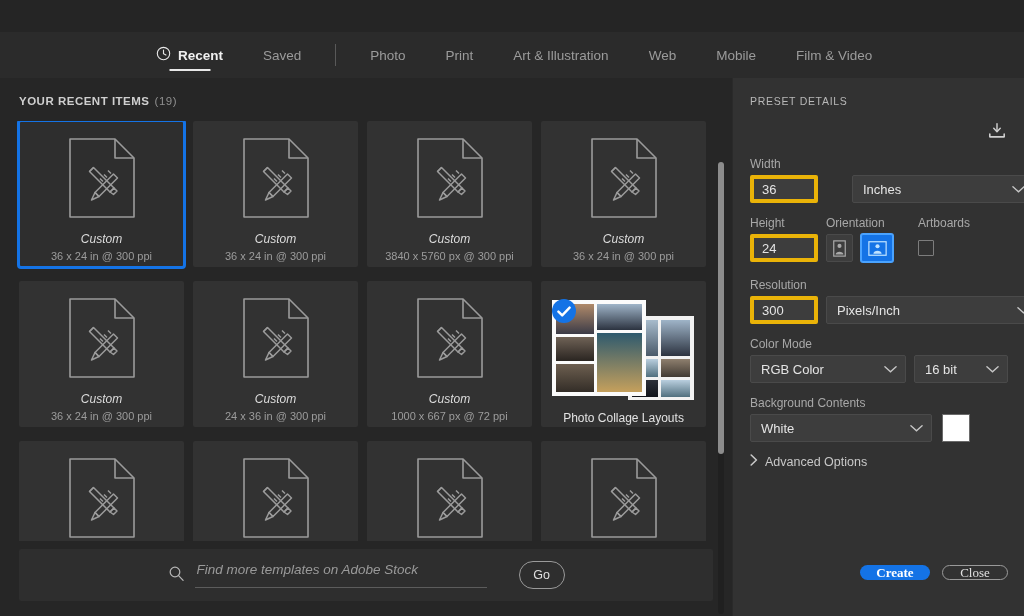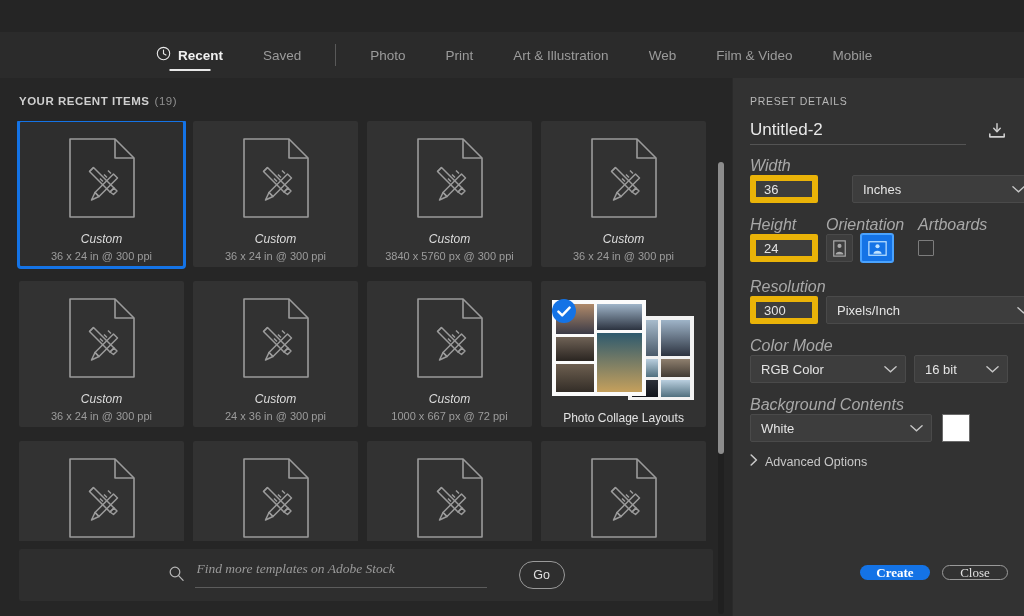--- a/index.html
+++ b/index.html
@@ -173,21 +173,21 @@
     background: #2e2e2e; border-radius: 2px;
     display: flex; align-items: center; justify-content: center;
   }
   .stock-inner { display: flex; align-items: center; gap: 10px; }
   .search-icon { display: block; }
   .stock-input {
     width: 292px; height: 26px;
     background: transparent;
     border: none; border-bottom: 1px solid #5c5c5c;
     color: #d0d0d0;
-    font-family: Liberation Serif, serif;
+    font-family: Liberation Sans, sans-serif;
     font-size: 13.5px; font-style: italic;
     outline: none;
     padding: 0 2px 11px 2px;
   }
   .stock-input::placeholder { color: #9a9a9a; font-style: italic; opacity: 1; }
   .go-btn {
     margin-left: 22px;
     width: 46px; height: 28px;
     border-radius: 14px;
     border: 1px solid #9a9a9a;
@@ -226,27 +226,27 @@
   }
   .save-preset-btn {
     position: absolute; right: 0; top: 4px;
     width: 22px; height: 22px;
     display: flex; align-items: center; justify-content: center;
     cursor: pointer;
   }
 
   .fieldlabel {
     position: absolute;
-    font-size: 16px; color: #a8a8a8; font-style: italic;
+    font-size: 12px; color: #a8a8a8;
   }
   .numbox {
     position: absolute;
     height: 28px;
     background: #3d3d3d;
-    border: 6px solid #eab308; border-radius: 2px;
+    border: 4px solid #eab308; border-radius: 2px;
     color: #e4e4e4;
     font-family: "Liberation Sans", sans-serif;
     font-size: 13px;
     padding: 0 8px;
     outline: none;
   }
   .selectbox {
     position: absolute;
     height: 28px;
     background: #3d3d3d;
@@ -344,24 +344,24 @@
       <div class="tab">
         <span>Print</span>
       </div>
       <div class="tab">
         <span>Art &amp; Illustration</span>
       </div>
       <div class="tab">
         <span>Web</span>
       </div>
       <div class="tab">
+        <span>Mobile</span>
+      </div>
+      <div class="tab">
         <span>Film &amp; Video</span>
-      </div>
-      <div class="tab">
-        <span>Mobile</span>
       </div>
     </div>
   </div>
 
   <div class="leftpane">
     <div class="recent-head">
       <span>YOUR RECENT ITEMS</span><span class="recent-count">(19)</span>
     </div>
 
     <div class="grid">
@@ -639,21 +639,20 @@
         <input class="stock-input" type="text" placeholder="Find more templates on Adobe Stock" style="">
         <div class="go-btn">Go</div>
       </div>
     </div>
   </div>
 
   <div class="rightpane">
     <div class="preset-head">PRESET DETAILS</div>
 
     <div class="docname-row">
-      <input class="docname" type="text" value="Untitled-2" style="">
       <div class="save-preset-btn">
         <svg width="20" height="18" viewBox="0 0 22 20">
           <path d="M11 2 L11 10" stroke="#cfcfcf" stroke-width="1.6" fill="none" stroke-linecap="round"></path>
           <path d="M7.4 7 L11 10.8 L14.6 7" stroke="#cfcfcf" stroke-width="1.6" fill="none" stroke-linecap="round" stroke-linejoin="round"></path>
           <path d="M3 13.5 L3 16.5 L19 16.5 L19 13.5" stroke="#cfcfcf" stroke-width="1.8" fill="none" stroke-linecap="round" stroke-linejoin="round"></path>
         </svg>
       </div>
     </div>
 
     <div class="fieldlabel" style="left:17px; top:79px;">Width</div>

